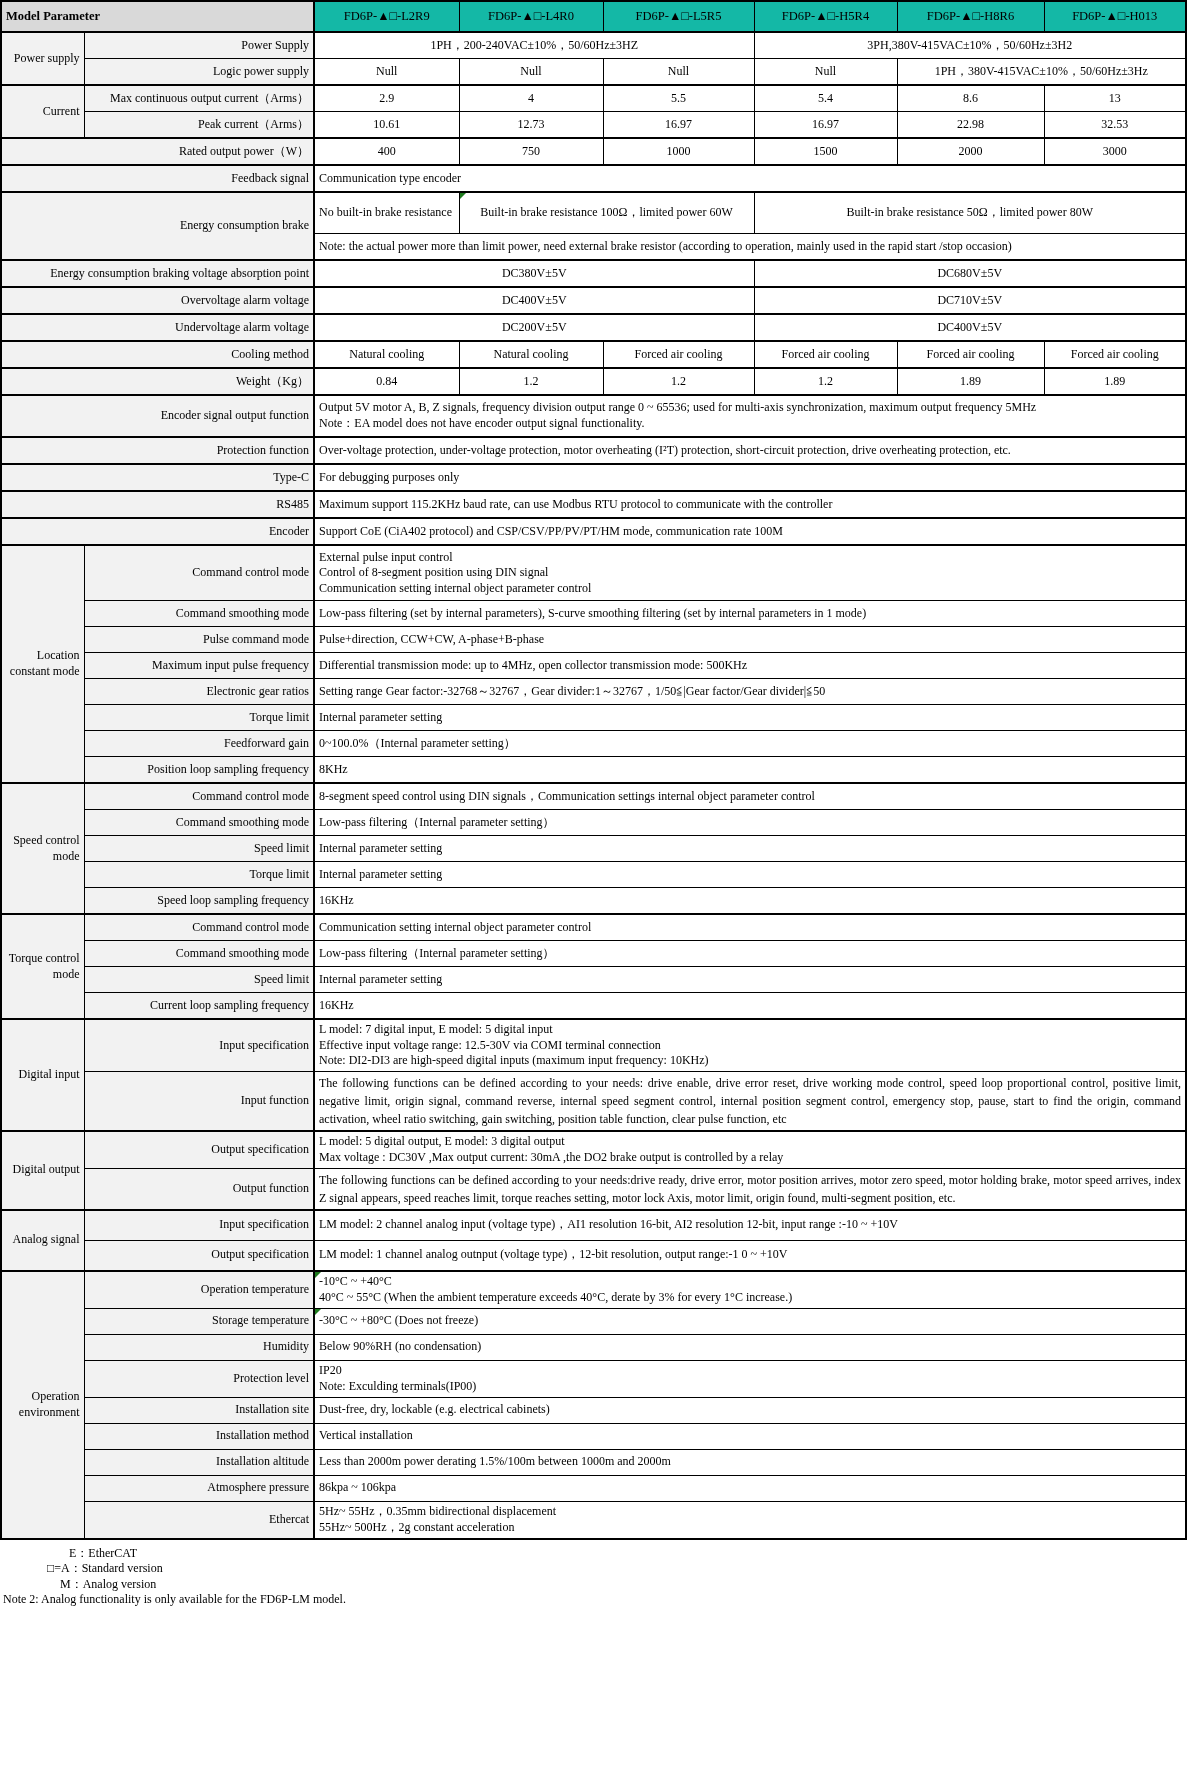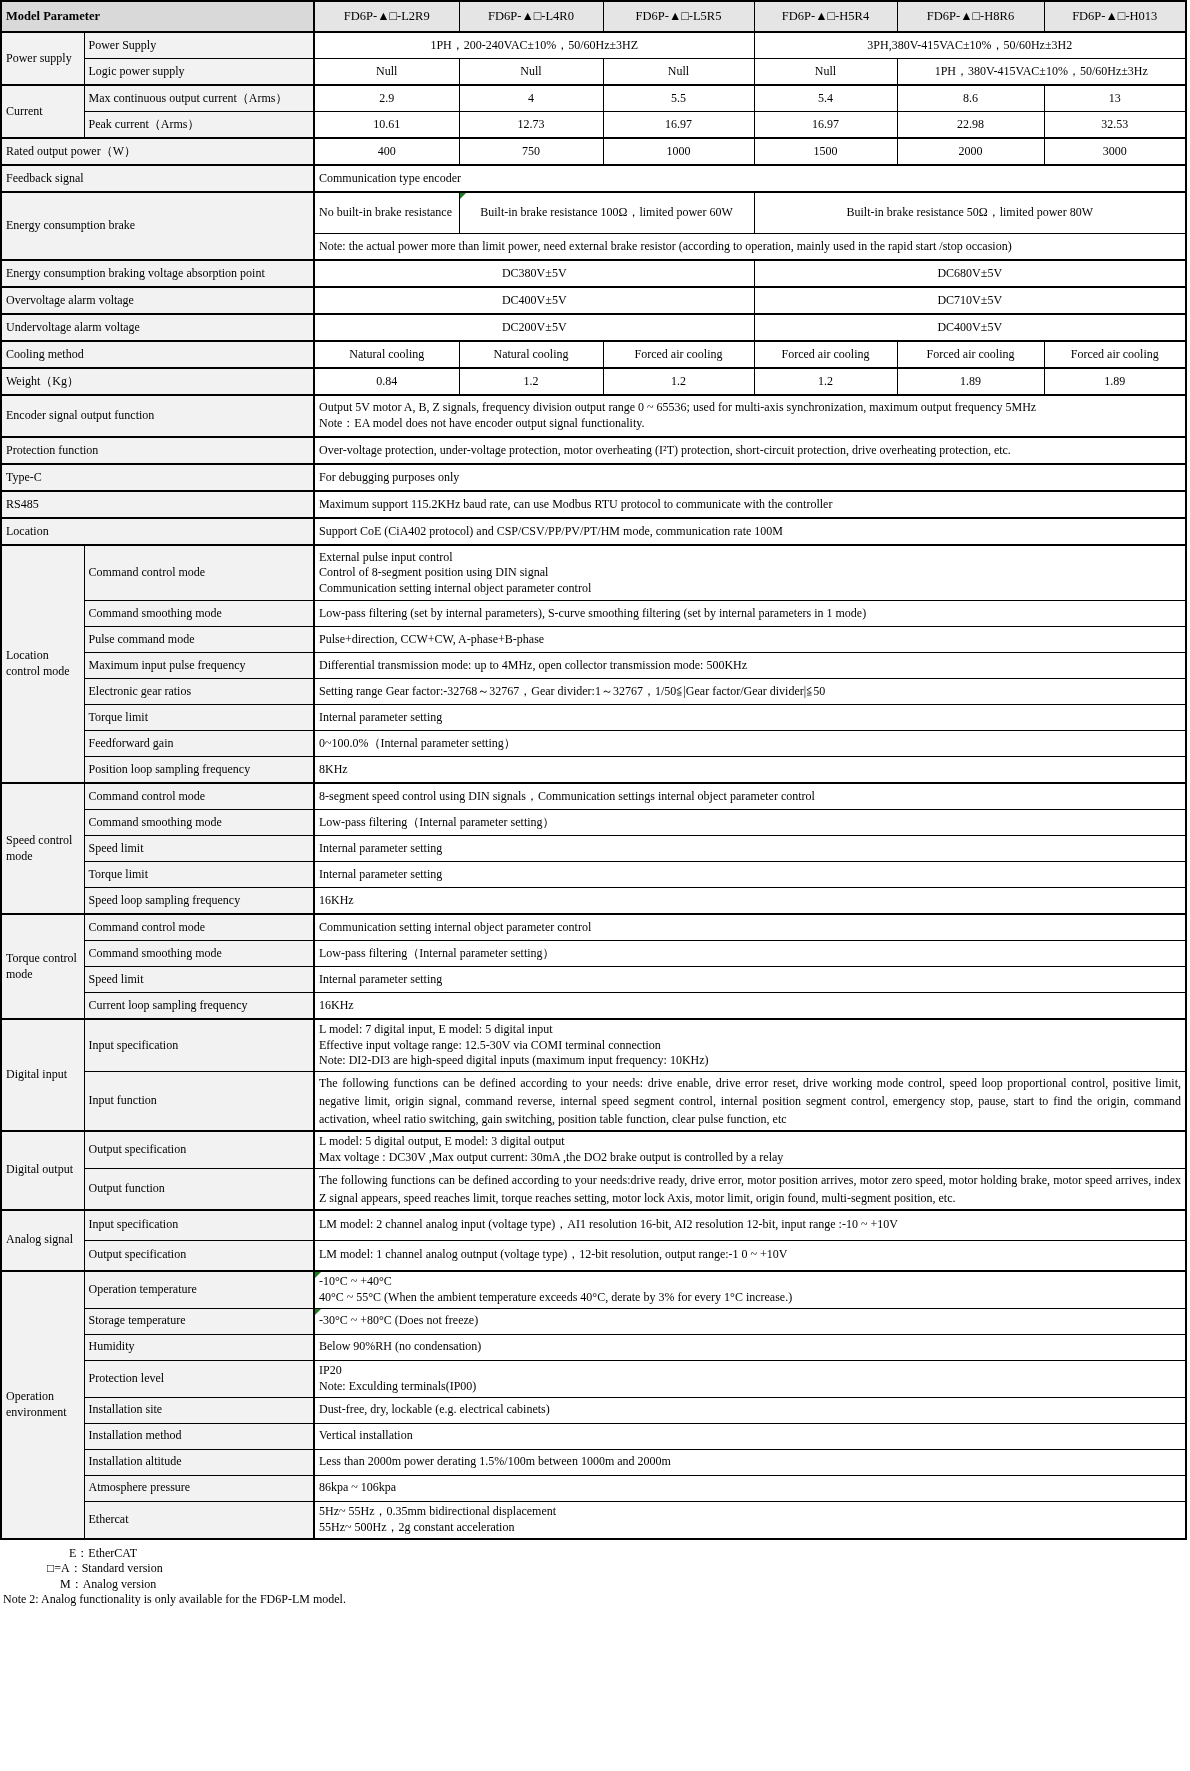--- a/index.html
+++ b/index.html
@@ -13,22 +13,22 @@
     width:1186px;border:2px solid #000;
   }
   td{
     border:1px solid #000;
     font-size:12px;line-height:1.3;
     padding:2px 4px;height:21px;
     vertical-align:middle;overflow:hidden;
     word-wrap:break-word;
   }
   td.hd{background:#d9d9d9;font-weight:bold;font-size:12.5px;}
-  td.hdm{background:#e5e5e5;text-align:center;font-size:12.5px;}
-  td.lab{background:#f2f2f2;text-align:left;}
+  td.hdm{background:#14b8a6;text-align:center;font-size:12.5px;}
+  td.lab{background:#f2f2f2;text-align:right;}
   td.vb{border-right-width:2px;}
   td.c{text-align:center;}
   td.j{text-align:justify;line-height:1.5;}
   td.pre{white-space:pre-line;}
   tr.ts>td{border-top-width:2px;}
   tr.r30>td{height:25px;}
   tr.r40>td{height:36px;}
   tr.r54>td{height:50px;}
   tr.r50>td{height:46px;}
   tr.r37>td{height:32px;}
@@ -176,26 +176,26 @@
   </tr>
   <tr class="ts">
     <td colspan="2" class="lab vb">Type-C</td>
     <td colspan="6">For debugging purposes only</td>
   </tr>
   <tr class="ts">
     <td colspan="2" class="lab vb">RS485</td>
     <td colspan="6">Maximum support 115.2KHz baud rate, can use Modbus RTU protocol to communicate with the controller</td>
   </tr>
   <tr class="ts">
-    <td colspan="2" class="lab vb">Location</td>
+    <td colspan="2" class="lab vb">Encoder</td>
     <td colspan="6">Support CoE (CiA402 protocol) and CSP/CSV/PP/PV/PT/HM mode, communication rate 100M</td>
   </tr>
 
   <tr class="ts r54">
-    <td rowspan="8" class="lab">Location control mode</td>
+    <td rowspan="8" class="lab">Location constant mode</td>
     <td class="lab vb">Command control mode</td>
     <td colspan="6" class="pre">External pulse input control
 Control of 8-segment position using DIN signal
 Communication setting internal object parameter control</td>
   </tr>
   <tr>
     <td class="lab vb">Command smoothing mode</td>
     <td colspan="6">Low-pass filtering (set by internal parameters), S-curve smoothing filtering (set by internal parameters in 1 mode)</td>
   </tr>
   <tr>

